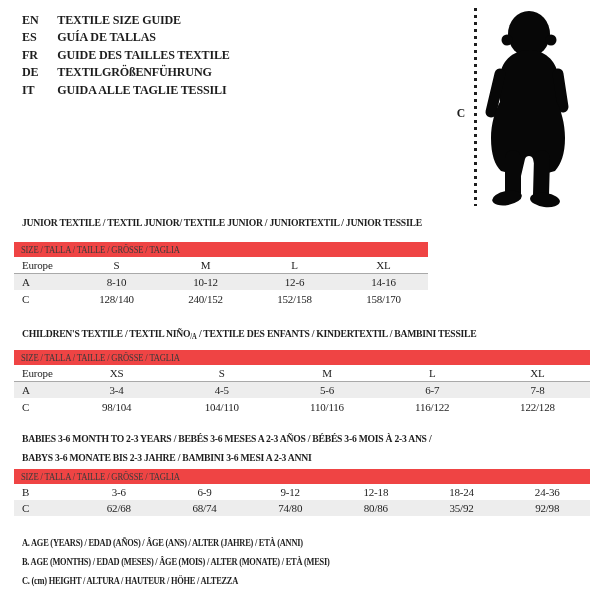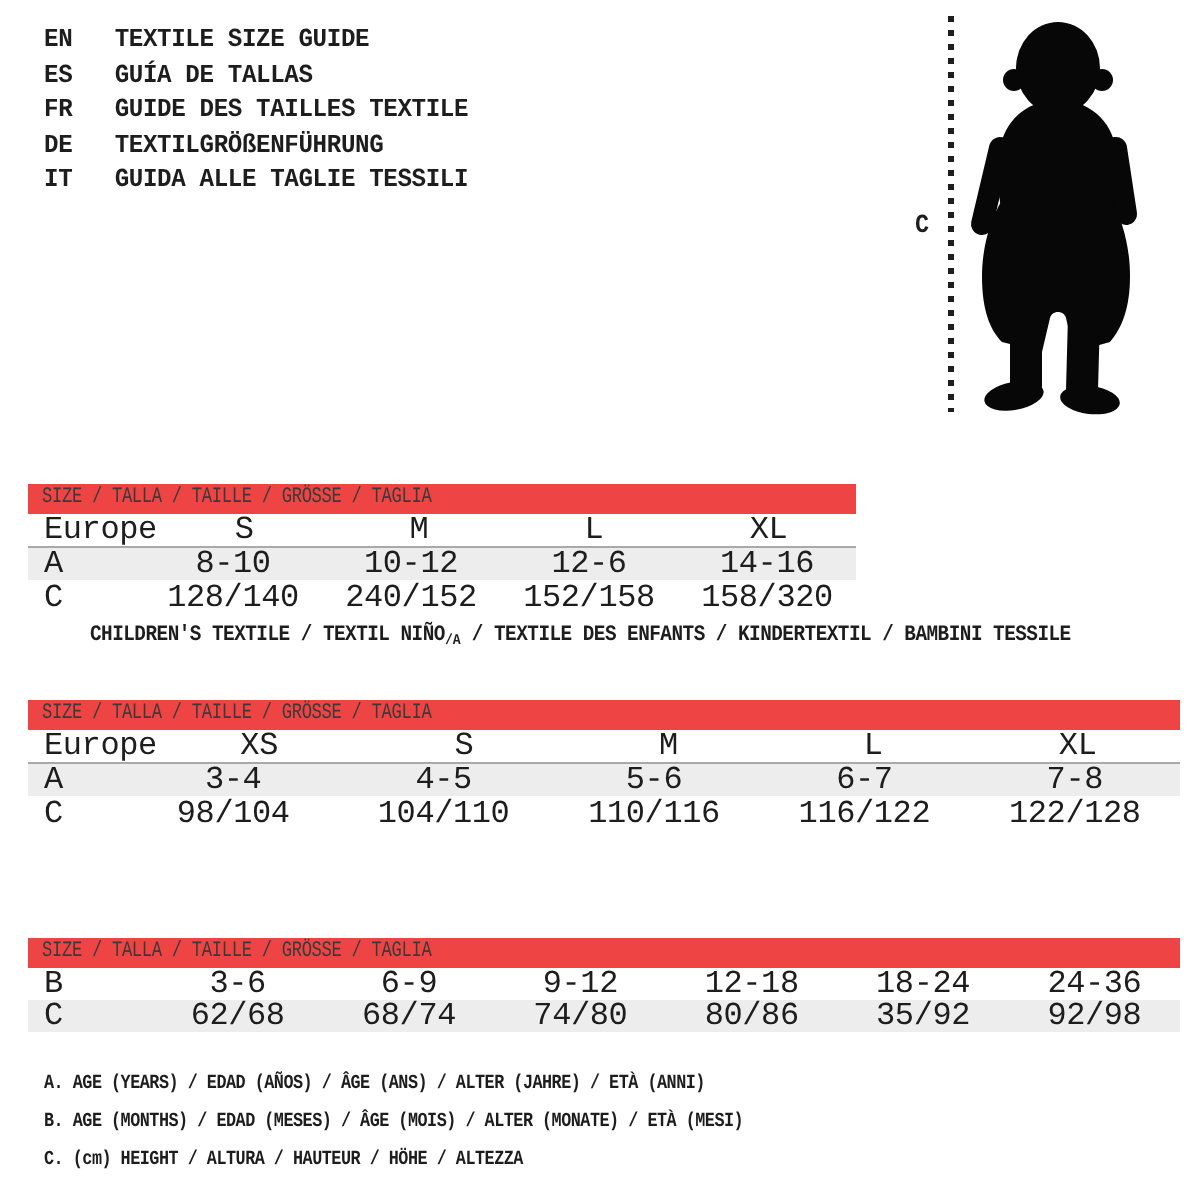--- a/index.html
+++ b/index.html
@@ -1,45 +1,45 @@
 <!DOCTYPE html>
 <html><head>
 <meta charset="utf-8">
 <style>
   * { margin:0; padding:0; box-sizing:border-box; }
   html,body { background:#fff; }
   .canvas {
     position:relative; width:600px; height:600px; background:#ffffff;
-    font-family:Liberation Mono, monospace; color:#1d1d1d; overflow:hidden;padding-left:26px;
+    font-family:Liberation Serif, serif; color:#1d1d1d; overflow:hidden;padding-left:26px;
   }
   
   .lang-block { position:absolute; left:22px; top:11px; transform:scaleX(.93); transform-origin:0 0; }
   .lang-row { display:flex; height:17.5px; align-items:center; font-weight:700; font-size:13px; letter-spacing:-0.2px; white-space:nowrap; }
   .lang-code { width:38px; flex:0 0 38px; }
   
   .dotted-line { position:absolute; left:474px; top:8px; width:2.5px; height:198px;
     background:repeating-linear-gradient(to bottom, #1e1e1e 0 3px, transparent 3px 7px); }
   .c-label { position:absolute; left:452px; top:105px; width:18px; text-align:center;
     font-weight:700; font-size:13px; transform:scaleX(.9); }
   .baby-svg { position:absolute; left:482px; top:8px; }
   
   .heading { position:absolute; left:22px; font-weight:700; font-size:11px; letter-spacing:-0.3px; white-space:nowrap; line-height:13.5px; }
   .heading .cond { display:inline-block; transform:scaleX(.88); transform-origin:0 50%; }
   .h-junior { top:216px; }
-  .h-children { top:312px;margin-left:23px; }
+  .h-children { top:327px; }
   .h-babies { top:429px; line-height:18.5px; }
   .subpart { font-size:7.5px; vertical-align:-2px; letter-spacing:0; }
   
   .stable { position:absolute; left:14px; }
   .t-junior { top:242px; width:414px; }
   .t-children { top:350px; width:576px; }
   .t-babies { top:469px; width:576px; }
   .bar { height:15px; line-height:15px; background:#ef4444; padding-left:7px; font-size:11px; color:#3a3a3a; letter-spacing:-0.2px; white-space:nowrap; overflow:hidden; }
   .bar .cond { display:inline-block; transform:scaleX(.78); transform-origin:0 50%; }
-  .trow { display:flex; align-items:center; height:16px; font-size:16px; letter-spacing:-0.2px; }
+  .trow { display:flex; align-items:center; height:16px; font-size:11px; letter-spacing:-0.2px; }
   .trow.europe { height:17px; border-bottom:1px solid #a9a9a9; }
   .trow.tall { height:17px; }
   .trow.shaded { background:#ededed; }
   .cell { flex:1 1 0; text-align:center; }
   .cell.label { text-align:left; padding-left:8px; }
   .t-junior .cell.label { flex:0 0 58px; }
   .t-children .cell.label { flex:0 0 50px; }
   .t-babies .cell.label { flex:0 0 62px; }
   
   .footnotes { position:absolute; left:22px; top:537px; }
@@ -85,20 +85,23 @@
       <line x1="18" y1="66" x2="9" y2="104" stroke="#070707" stroke-width="11" stroke-linecap="round"></line>
       <line x1="76" y1="66" x2="81" y2="99" stroke="#070707" stroke-width="11" stroke-linecap="round"></line>
       <path d="M19,92 C13,102 9,116 9,130 C9,147 13,157 19,163 L39,168 L43,151 C44,147 50,147 51,151 L55,168 L73,163 C79,156 83,146 83,130 C83,115 79,102 74,92 Z"></path>
       <line x1="31" y1="150" x2="31" y2="185" stroke="#070707" stroke-width="16" stroke-linecap="round"></line>
       <line x1="60" y1="150" x2="59" y2="187" stroke="#070707" stroke-width="16" stroke-linecap="round"></line>
       <ellipse cx="25" cy="190" rx="15" ry="7" transform="rotate(-10 25 190)"></ellipse>
       <ellipse cx="63" cy="192" rx="15" ry="7" transform="rotate(7 63 192)"></ellipse>
     </g>
   </svg>
 
+  <div class="heading h-junior">
+    <span class="cond">JUNIOR TEXTILE / TEXTIL JUNIOR/ TEXTILE JUNIOR / JUNIORTEXTIL / JUNIOR TESSILE</span>
+  </div>
   <div class="stable t-junior">
     <div class="bar">
       <span class="cond">SIZE / TALLA / TAILLE / GRÖSSE / TAGLIA</span>
     </div>
     <div class="trow europe">
       <span class="cell label">Europe</span>
       <span class="cell">S</span>
       <span class="cell">M</span>
       <span class="cell">L</span>
       <span class="cell">XL</span>
@@ -108,21 +111,21 @@
       <span class="cell">8-10</span>
       <span class="cell">10-12</span>
       <span class="cell">12-6</span>
       <span class="cell">14-16</span>
     </div>
     <div class="trow tall">
       <span class="cell label">C</span>
       <span class="cell">128/140</span>
       <span class="cell">240/152</span>
       <span class="cell">152/158</span>
-      <span class="cell">158/320</span>
+      <span class="cell">158/170</span>
     </div>
   </div>
 
   <div class="heading h-children">
     <span class="cond"><span>CHILDREN'S TEXTILE / TEXTIL NIÑO</span><span class="subpart">/A</span><span> / TEXTILE DES ENFANTS / KINDERTEXTIL / BAMBINI TESSILE</span></span>
   </div>
   <div class="stable t-children">
     <div class="bar">
       <span class="cond">SIZE / TALLA / TAILLE / GRÖSSE / TAGLIA</span>
     </div>
@@ -145,20 +148,24 @@
     <div class="trow tall">
       <span class="cell label">C</span>
       <span class="cell">98/104</span>
       <span class="cell">104/110</span>
       <span class="cell">110/116</span>
       <span class="cell">116/122</span>
       <span class="cell">122/128</span>
     </div>
   </div>
 
+  <div class="heading h-babies">
+    <div><span class="cond">BABIES 3-6 MONTH TO 2-3 YEARS / BEBÉS 3-6 MESES A 2-3 AÑOS / BÉBÉS 3-6 MOIS À 2-3 ANS /</span></div>
+    <div><span class="cond">BABYS 3-6 MONATE BIS 2-3 JAHRE / BAMBINI 3-6 MESI A 2-3 ANNI</span></div>
+  </div>
   <div class="stable t-babies">
     <div class="bar">
       <span class="cond">SIZE / TALLA / TAILLE / GRÖSSE / TAGLIA</span>
     </div>
     <div class="trow">
       <span class="cell label">B</span>
       <span class="cell">3-6</span>
       <span class="cell">6-9</span>
       <span class="cell">9-12</span>
       <span class="cell">12-18</span>

